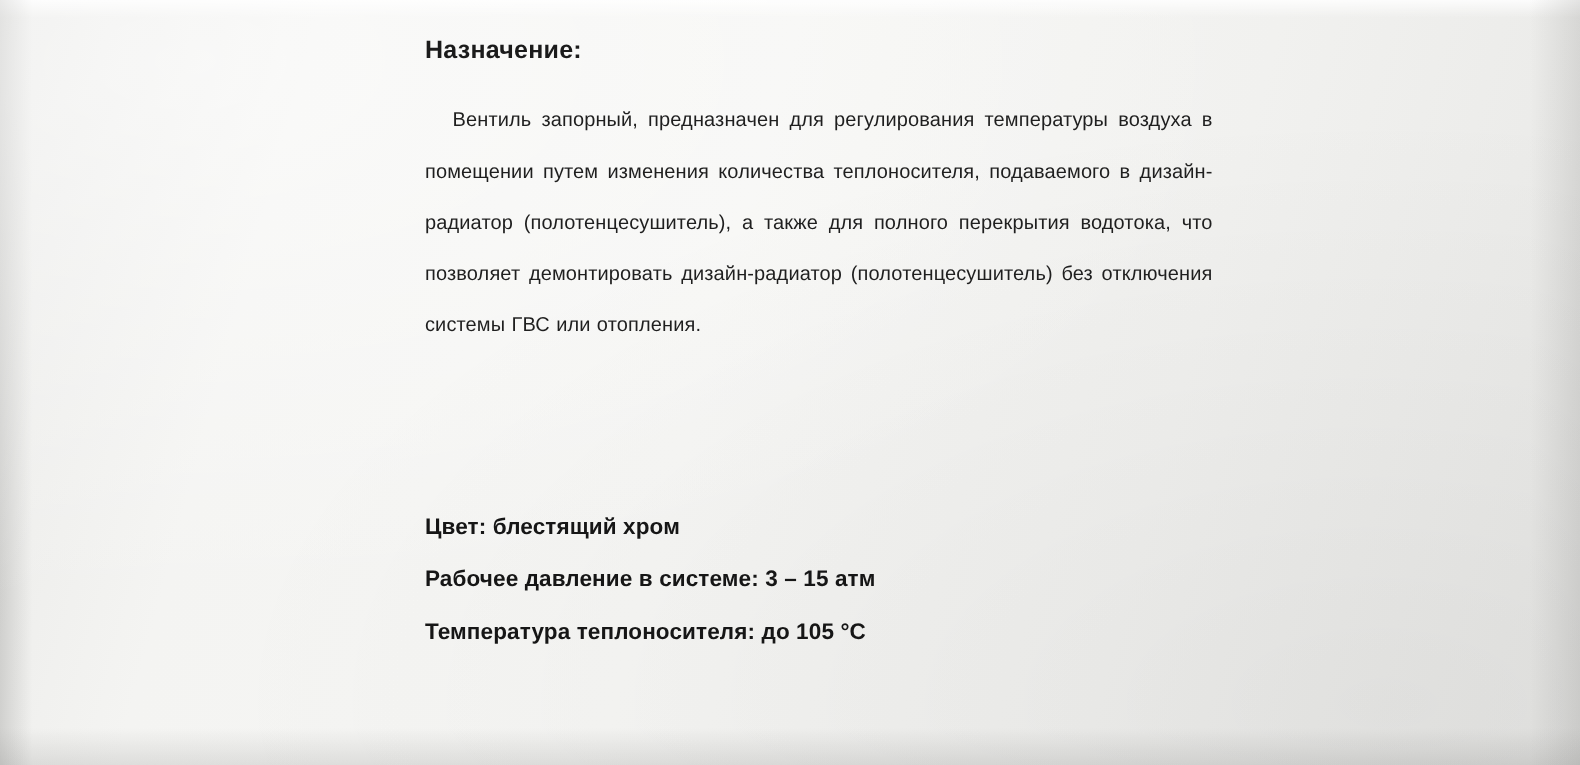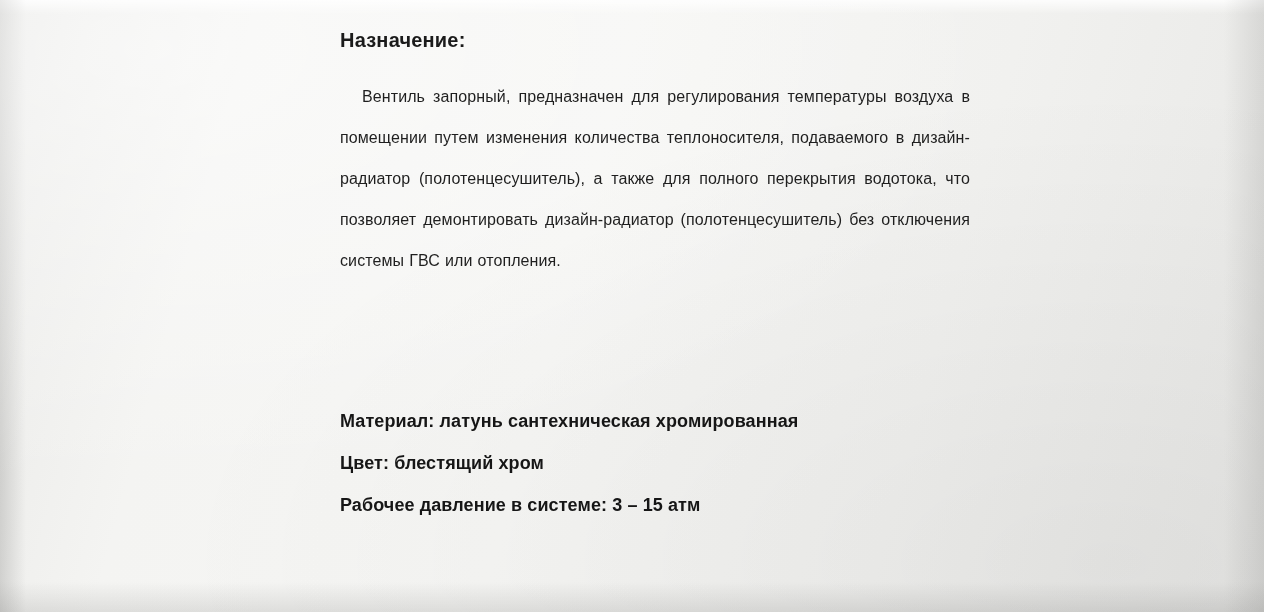--- a/index.html
+++ b/index.html
@@ -117,18 +117,18 @@
   <div class="edge-right"></div>
   <div class="edge-bottom"></div>
   <div class="grain"></div>
 
   <div class="content">
     <h1 class="heading">Назначение:</h1>
     <p class="body-paragraph">Вентиль запорный, предназначен для регулирования температуры воздуха в помещении путем изменения количества теплоносителя, подаваемого в дизайн-радиатор (полотенцесушитель), а также для полного перекрытия водотока, что позволяет демонтировать дизайн-радиатор (полотенцесушитель) без отключения системы ГВС или отопления.</p>
   </div>
 
   <ul class="spec-list">
-    <li class="spec-item">Материал: латунь сантехническая хромированная</li>
     <li class="spec-item">Цвет: блестящий хром</li>
     <li class="spec-item">Рабочее давление в системе: 3 – 15 атм</li>
+    <li class="spec-item">Температура теплоносителя: до 105 °C</li>
   </ul>
 
 </div>
 
 </body></html>

